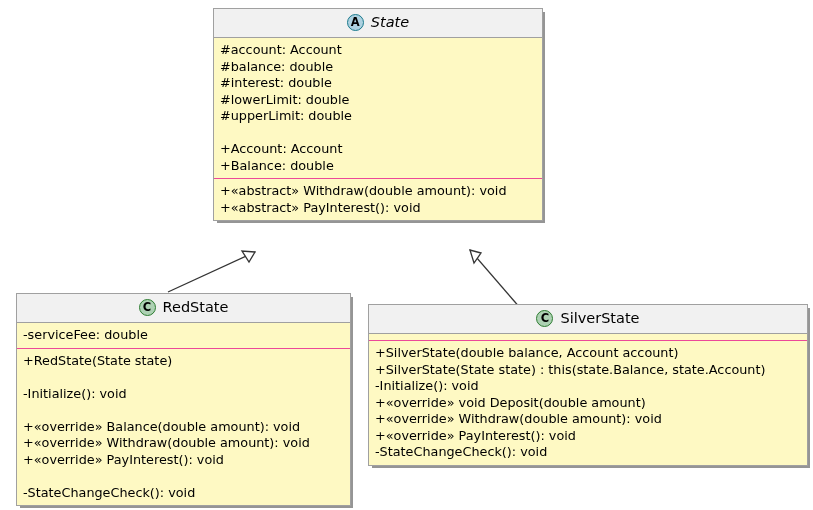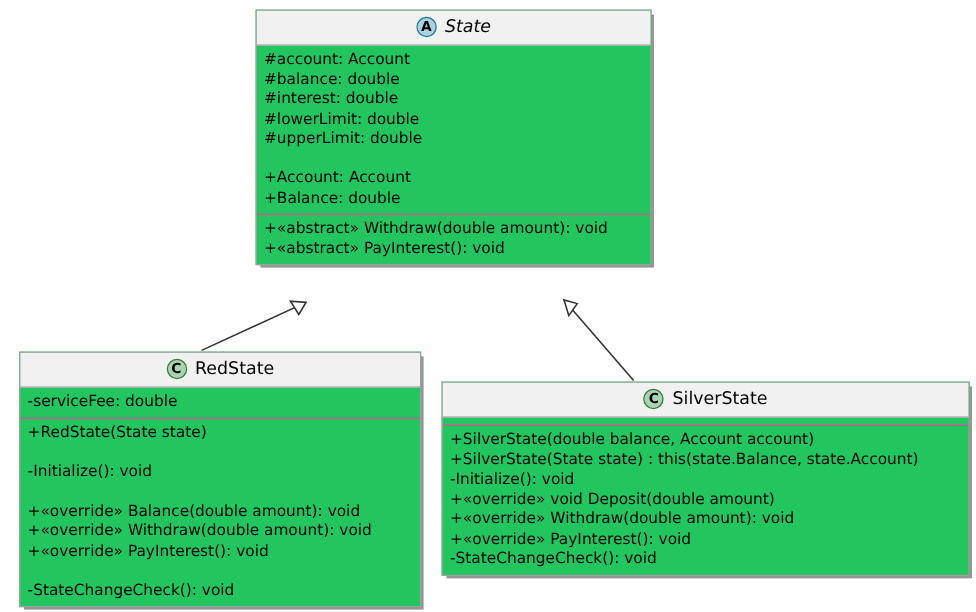--- a/index.html
+++ b/index.html
@@ -17,21 +17,21 @@
   #canvas {
     position: absolute;
     left: 0; top: 0;
     width: 813px;
     height: 510px;
   }
   .uml-class {
     position: absolute;
     box-sizing: border-box;
     border: 1px solid #a0a0a0;
-    background: #22c55e;
+    background: #fef9c3;
     box-shadow: 3px 3px 0 -1px rgba(130,130,130,0.85);
     z-index: 2;
   }
   .class-header {
     text-align: center;
     padding: 5px 8px 6px 8px;
     border-bottom: 1px solid #a0a0a0;
     background: #f1f1f1;
     white-space: nowrap;
     line-height: 1;
@@ -90,21 +90,21 @@
   }
   #state-class {
     left: 213px; top: 8px;
     width: 330px;
   }
   #redstate-class {
     left: 16px; top: 293px;
     width: 335px;
   }
   #silverstate-class {
-    left: 368px; top: 318px;
+    left: 368px; top: 304px;
     width: 440px;
   }
 </style>
 </head>
 <body>
 
 <svg id="canvas" viewBox="0 0 813 510" xmlns="http://www.w3.org/2000/svg">
   <g>
     <line x1="168" y1="292" x2="255" y2="252" stroke="#333333" stroke-width="1.3"></line>
     <polygon points="255,252 242,251 249,262" fill="#ffffff" stroke="#333333" stroke-width="1.3" stroke-linejoin="miter"></polygon>

